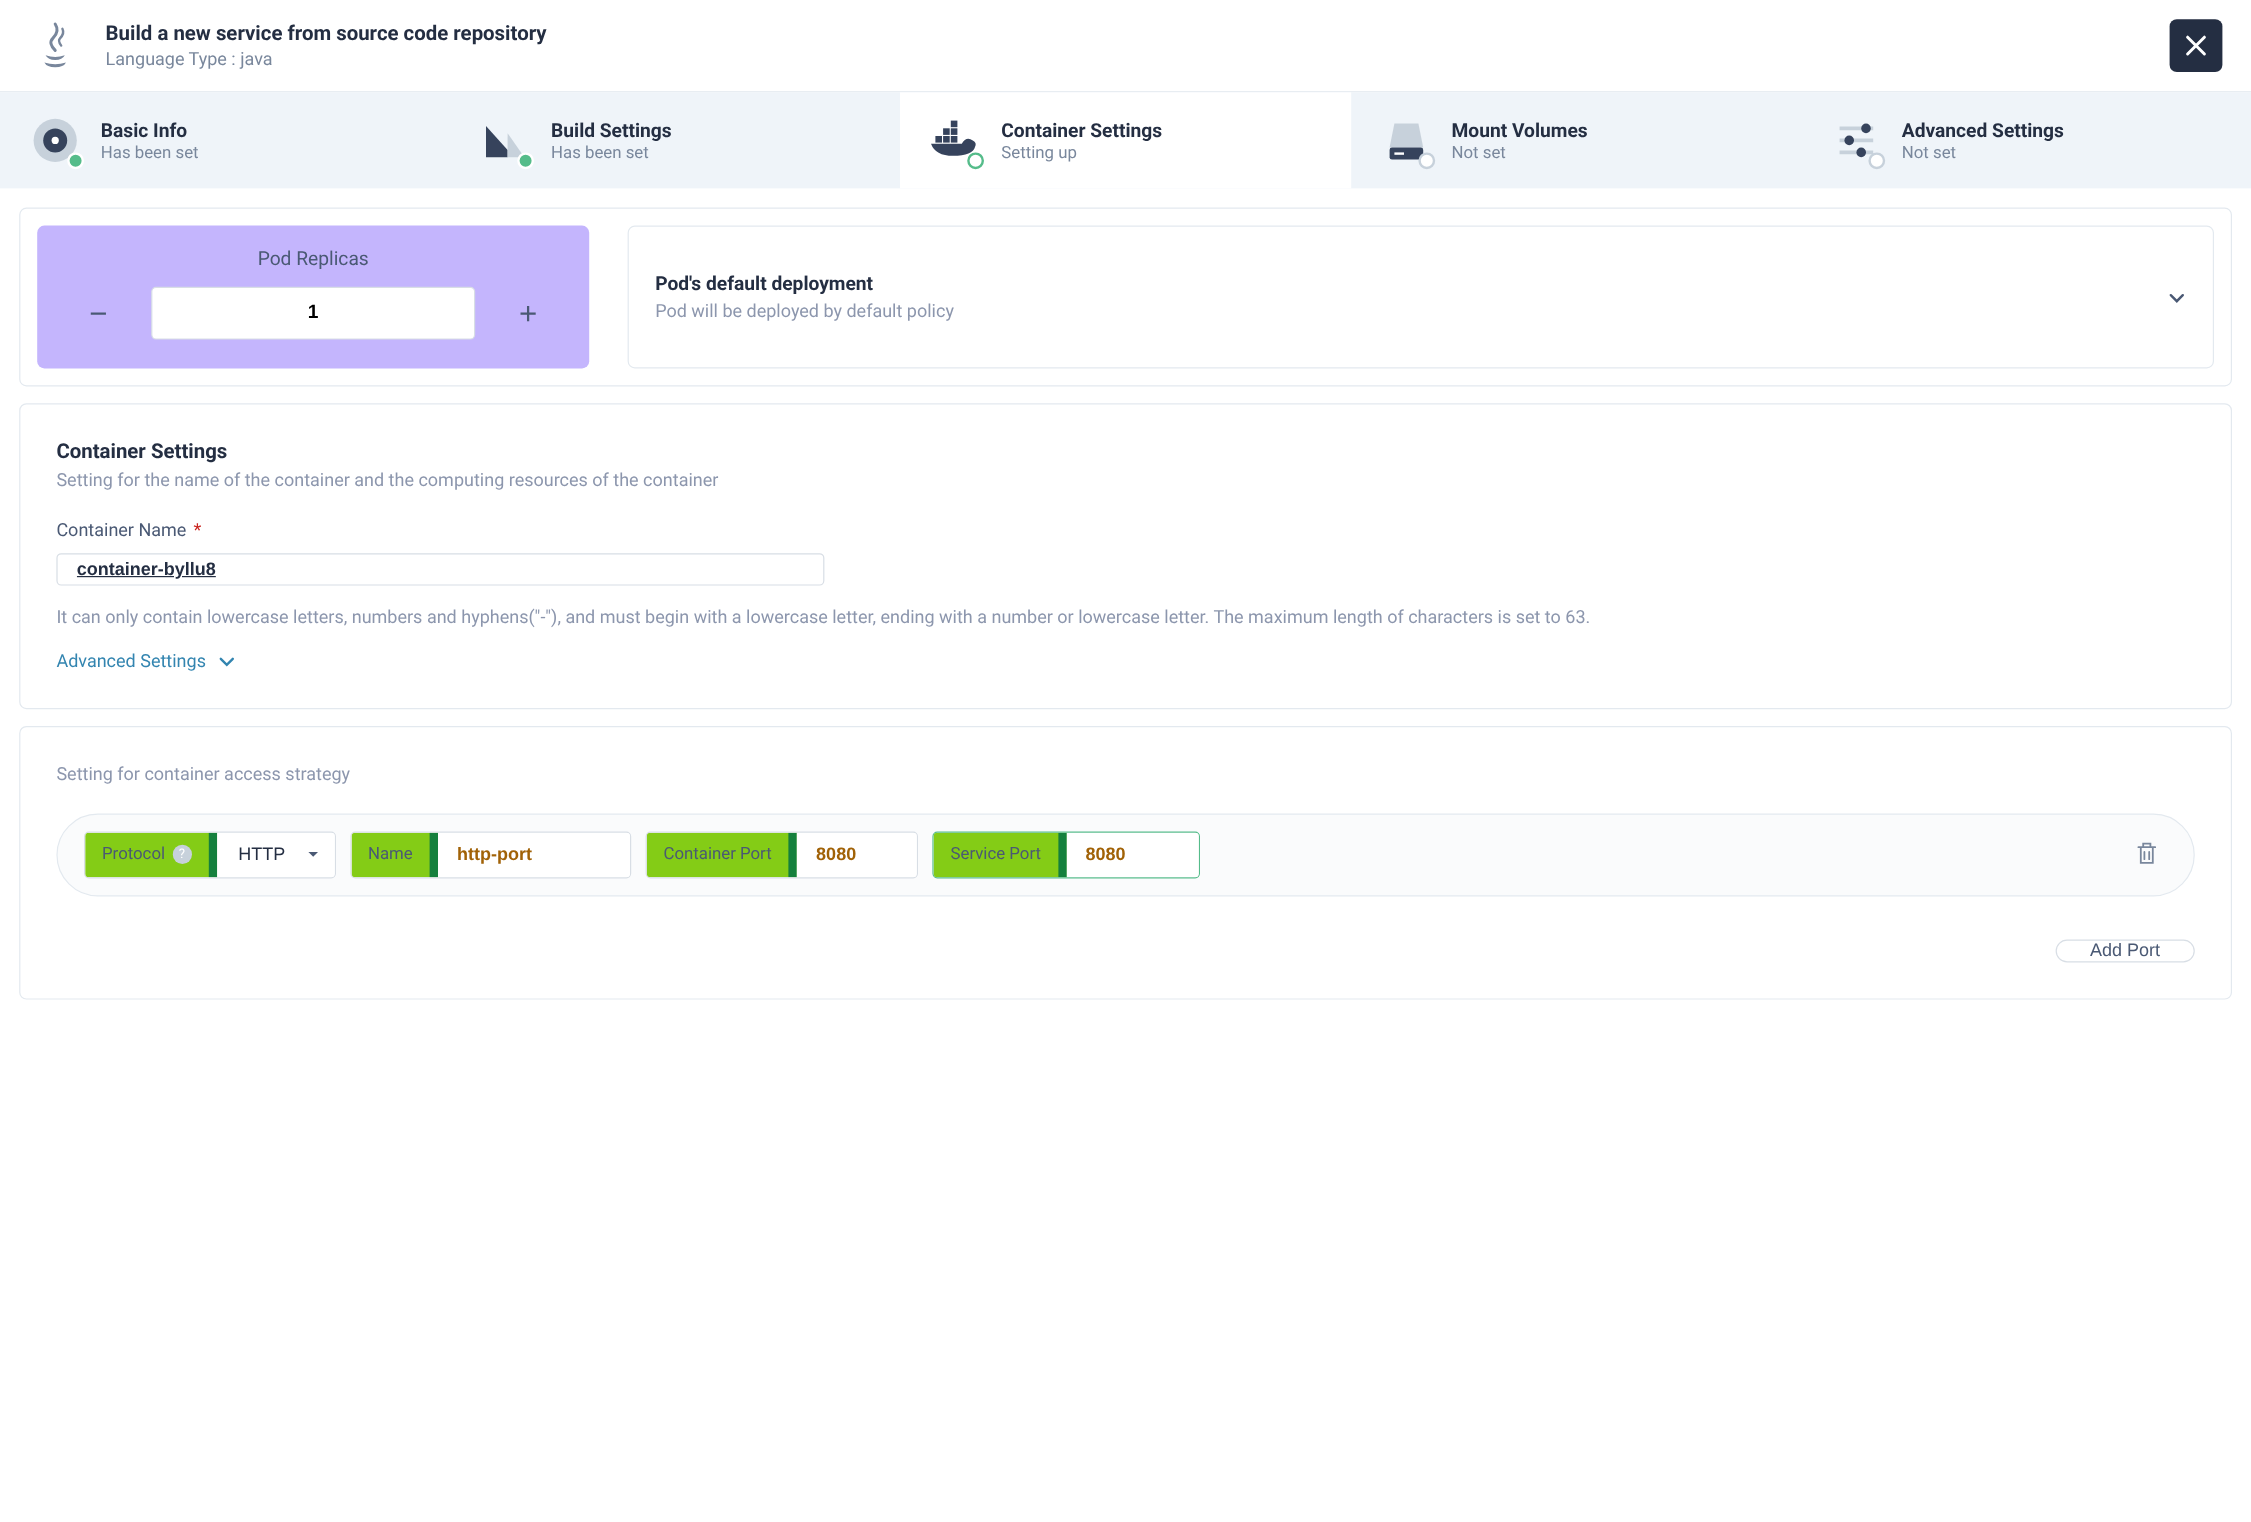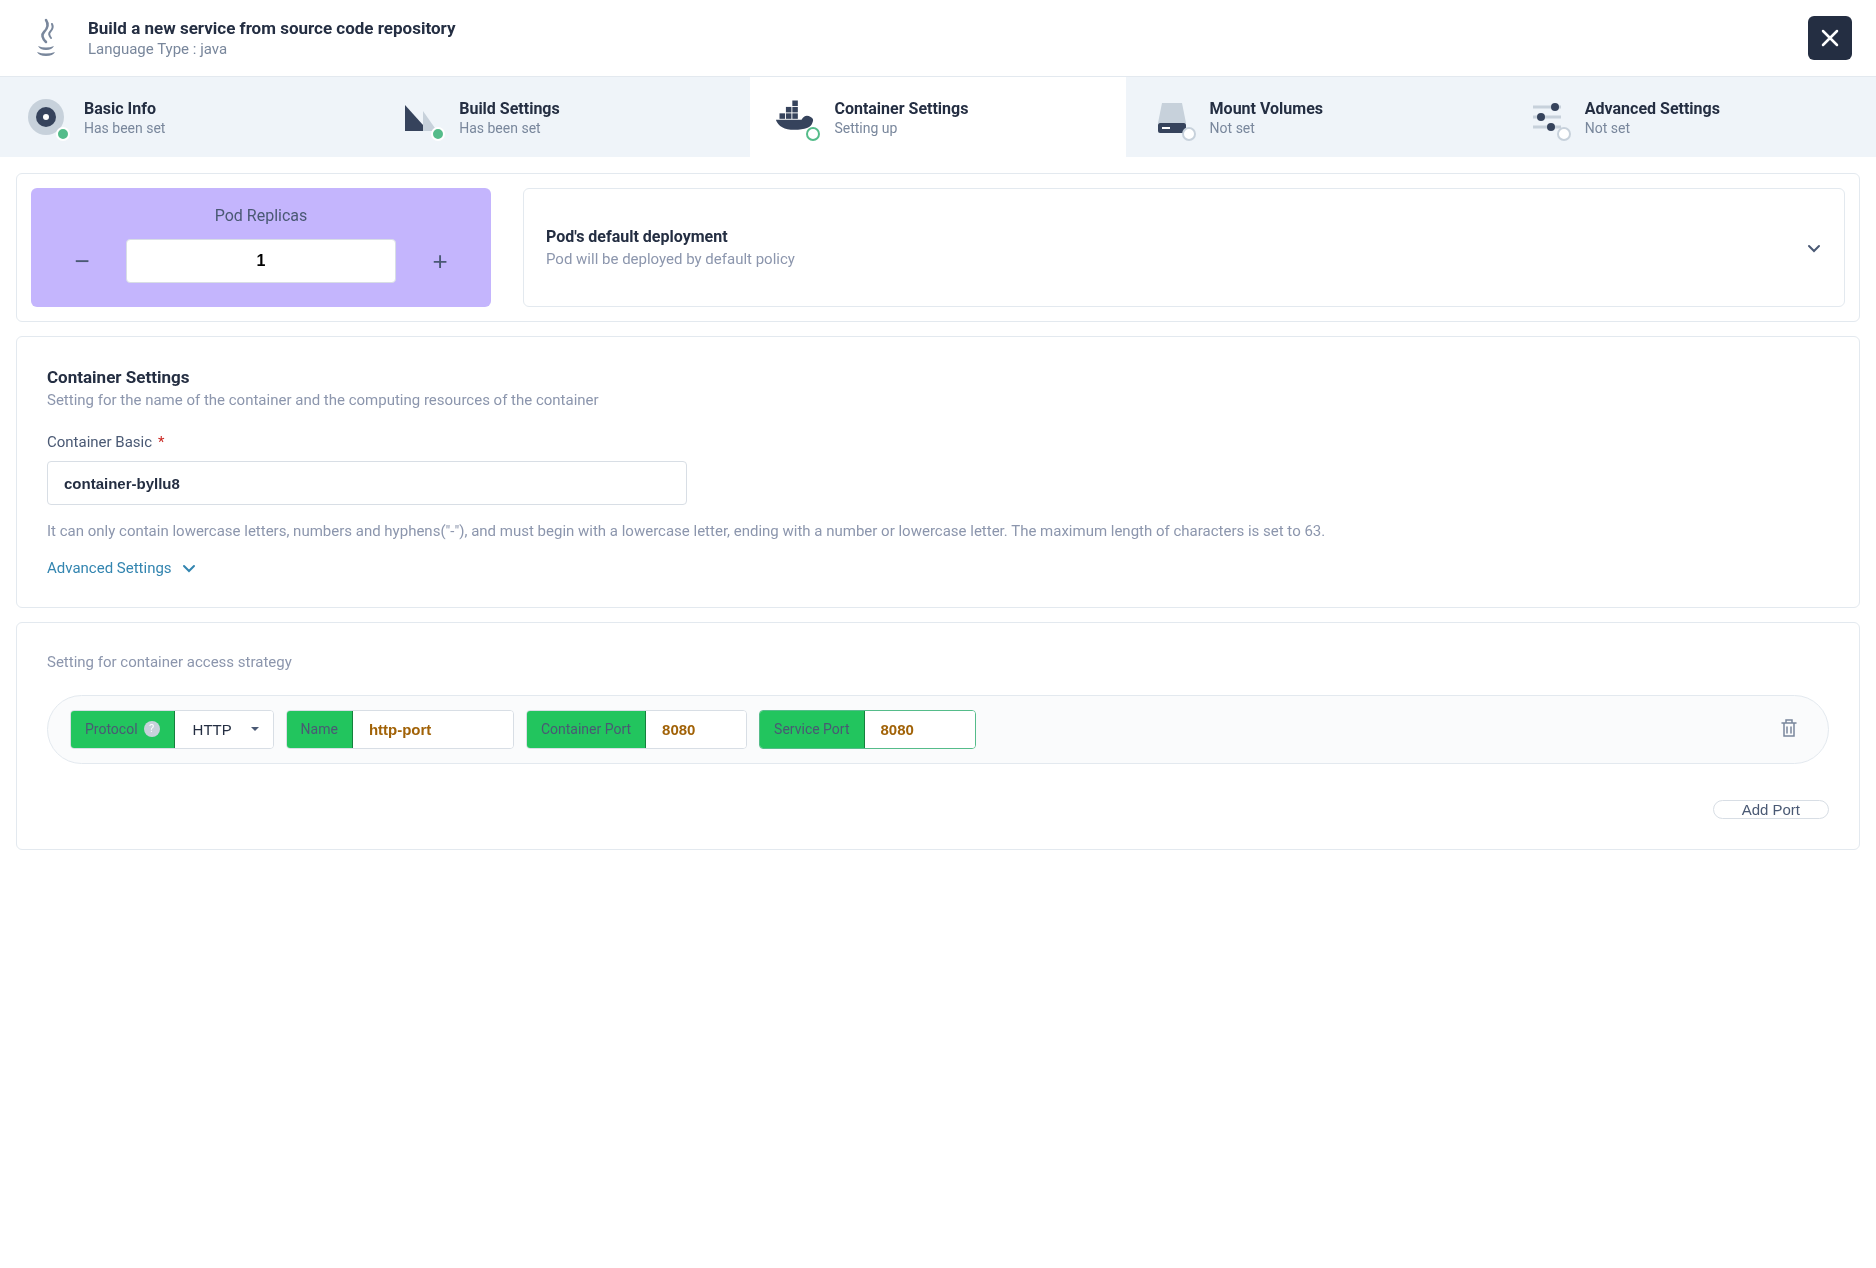--- a/index.html
+++ b/index.html
@@ -197,27 +197,28 @@
       color: #4a5974;
       margin-bottom: 10px;
       display: block;
     }
     .required {
       color: #ca2621;
       margin-left: 6px;
     }
     .text-input {
       width: 640px;
-      height: 44px;
+      height: 27px;
       border: 1px solid #d8dee5;
       border-radius: 4px;
       padding: 6px 16px;
       font-size: 15px;
       font-weight: 600;
       color: #242e42;
+      text-decoration: underline;
     }
     .help-text {
       font-size: 15px;
       color: #8c96ad;
       line-height: 1.7;
       margin-top: 14px;
     }
     .advanced-link {
       display: inline-flex;
       align-items: center;
@@ -237,25 +238,25 @@
       gap: 12px;
     }
     .field-group {
       display: flex;
       border: 1px solid #d8dee5;
       border-radius: 4px;
       background: #fff;
       overflow: hidden;
     }
     .field-group-label {
-      background: #22c55e;
+      background: #84cc16;
       padding: 10px 14px;
       font-size: 14px;
       color: #4a5974;
-      border-right: 1px solid #15803d;
+      border-right: 7px solid #15803d;
       display: flex;
       gap: 4px;
       white-space: nowrap;
     }
     .field-group-select {
       border: none;
       background: #fff;
       padding: 10px 40px 10px 18px;
       font-size: 15px;
       color: #242e42;
@@ -443,21 +444,21 @@
         </svg>
       </div>
     </div>
   </div>
 
   <div class="card">
     <div class="card-content">
       <h3 class="section-title">Container Settings</h3>
       <p class="section-subtitle">Setting for the name of the container and the computing resources of the container</p>
       <label class="field-label">
-        <span>Container Basic</span><span class="required">*</span>
+        <span>Container Name</span><span class="required">*</span>
       </label>
       <input type="text" class="text-input" value="container-byllu8" style="">
       <p class="help-text">It can only contain lowercase letters, numbers and hyphens("-"), and must begin with a lowercase letter, ending with a number or lowercase letter. The maximum length of characters is set to 63.</p>
       <div class="advanced-link">
         <span>Advanced Settings</span>
         <svg width="14" height="14" viewBox="0 0 14 14">
           <path d="M2 5 L7 10 L12 5" stroke="#3385b0" stroke-width="2" fill="none" stroke-linecap="round"></path>
         </svg>
       </div>
     </div>

